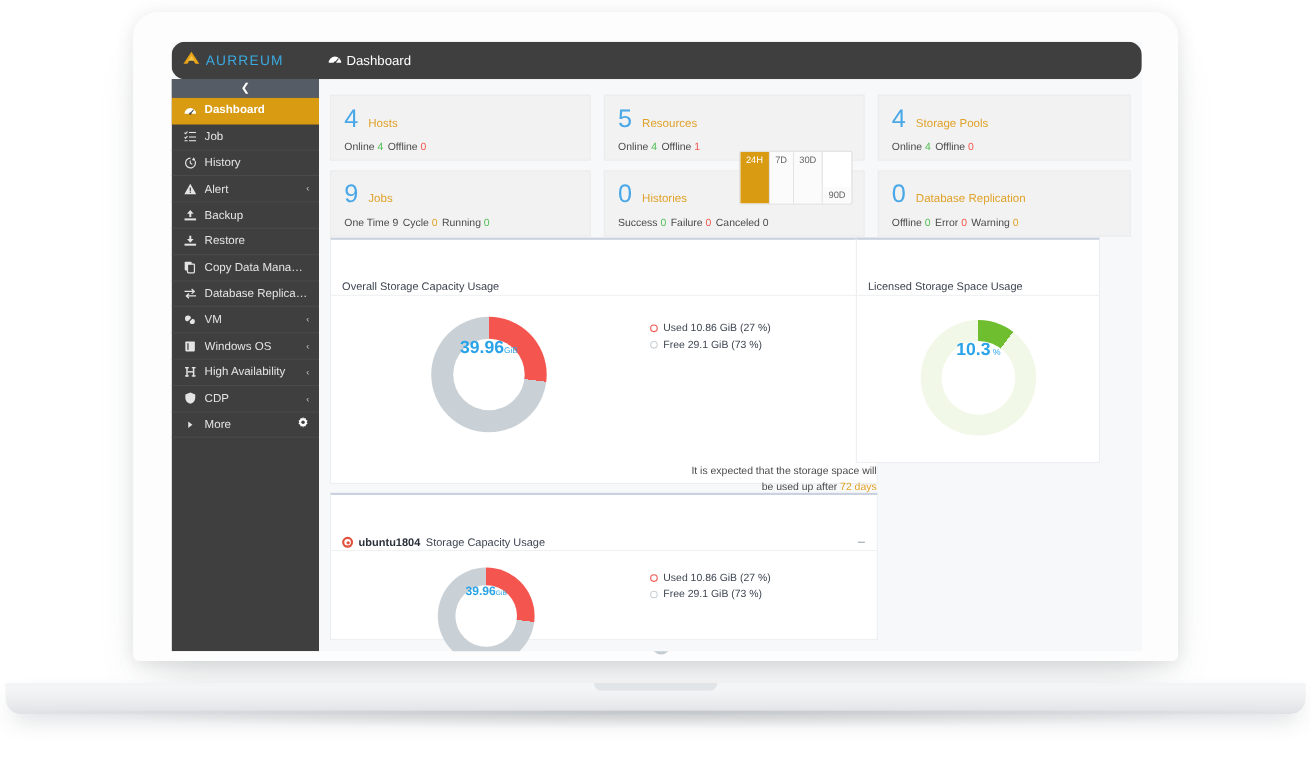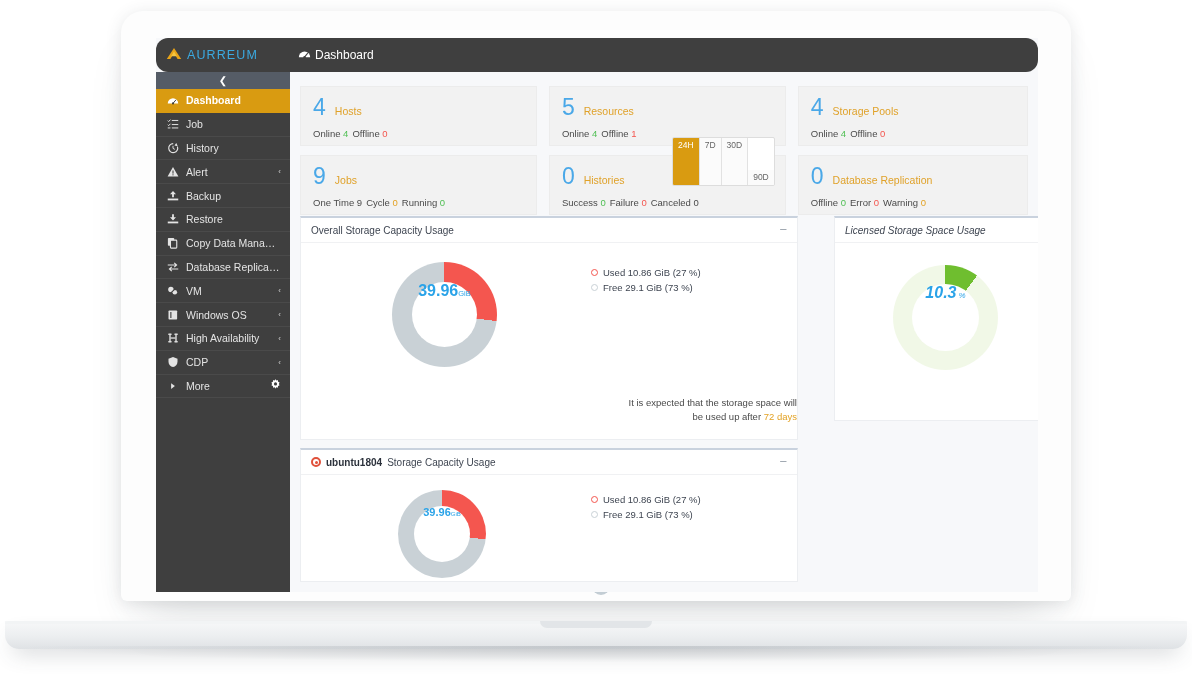--- a/index.html
+++ b/index.html
@@ -108,29 +108,29 @@
   }
   .range-btn:last-child{border-right:none;margin-top:32px;}
   .range-btn.active{background:#d99b11;color:#fff;}
 
   
   .panel{
     background:#ffffff;border:1px solid #eceef1;border-top:2px solid #c9d2de;
     box-sizing:border-box;position:absolute;
   }
   .panel-head{
-    height:25px;display:flex;align-items:center;padding:0 10px;
+    height:15px;display:flex;align-items:center;padding:0 10px;
     border-bottom:1px solid #f0f1f3;font-size:10px;color:#3e4551;
-    justify-content:space-between;box-sizing:border-box;
+    justify-content:space-between;box-sizing:border-box;margin-top:36px;
   }
   .panel-head-left{display:flex;align-items:center;gap:5px;}
   .panel-minimize{color:#9aa3ad;font-size:13px;line-height:8px;cursor:pointer;}
 
   #panel-overall{left:10px;top:144px;width:498px;height:224px;}
-  #panel-licensed{left:544px;top:144px;width:222px;height:205px;font-style:italic;}
+  #panel-licensed{left:488px;top:144px;width:222px;height:205px;}
   #panel-ubuntu{left:10px;top:376px;width:498px;height:134px;}
 
   .panel-body{position:relative;width:100%;}
 
   
   .donut-wrap{position:relative;}
   .donut{border-radius:50%;position:relative;}
   .donut-hole{
     position:absolute;border-radius:50%;background:#ffffff;
     display:flex;align-items:baseline;justify-content:center;

